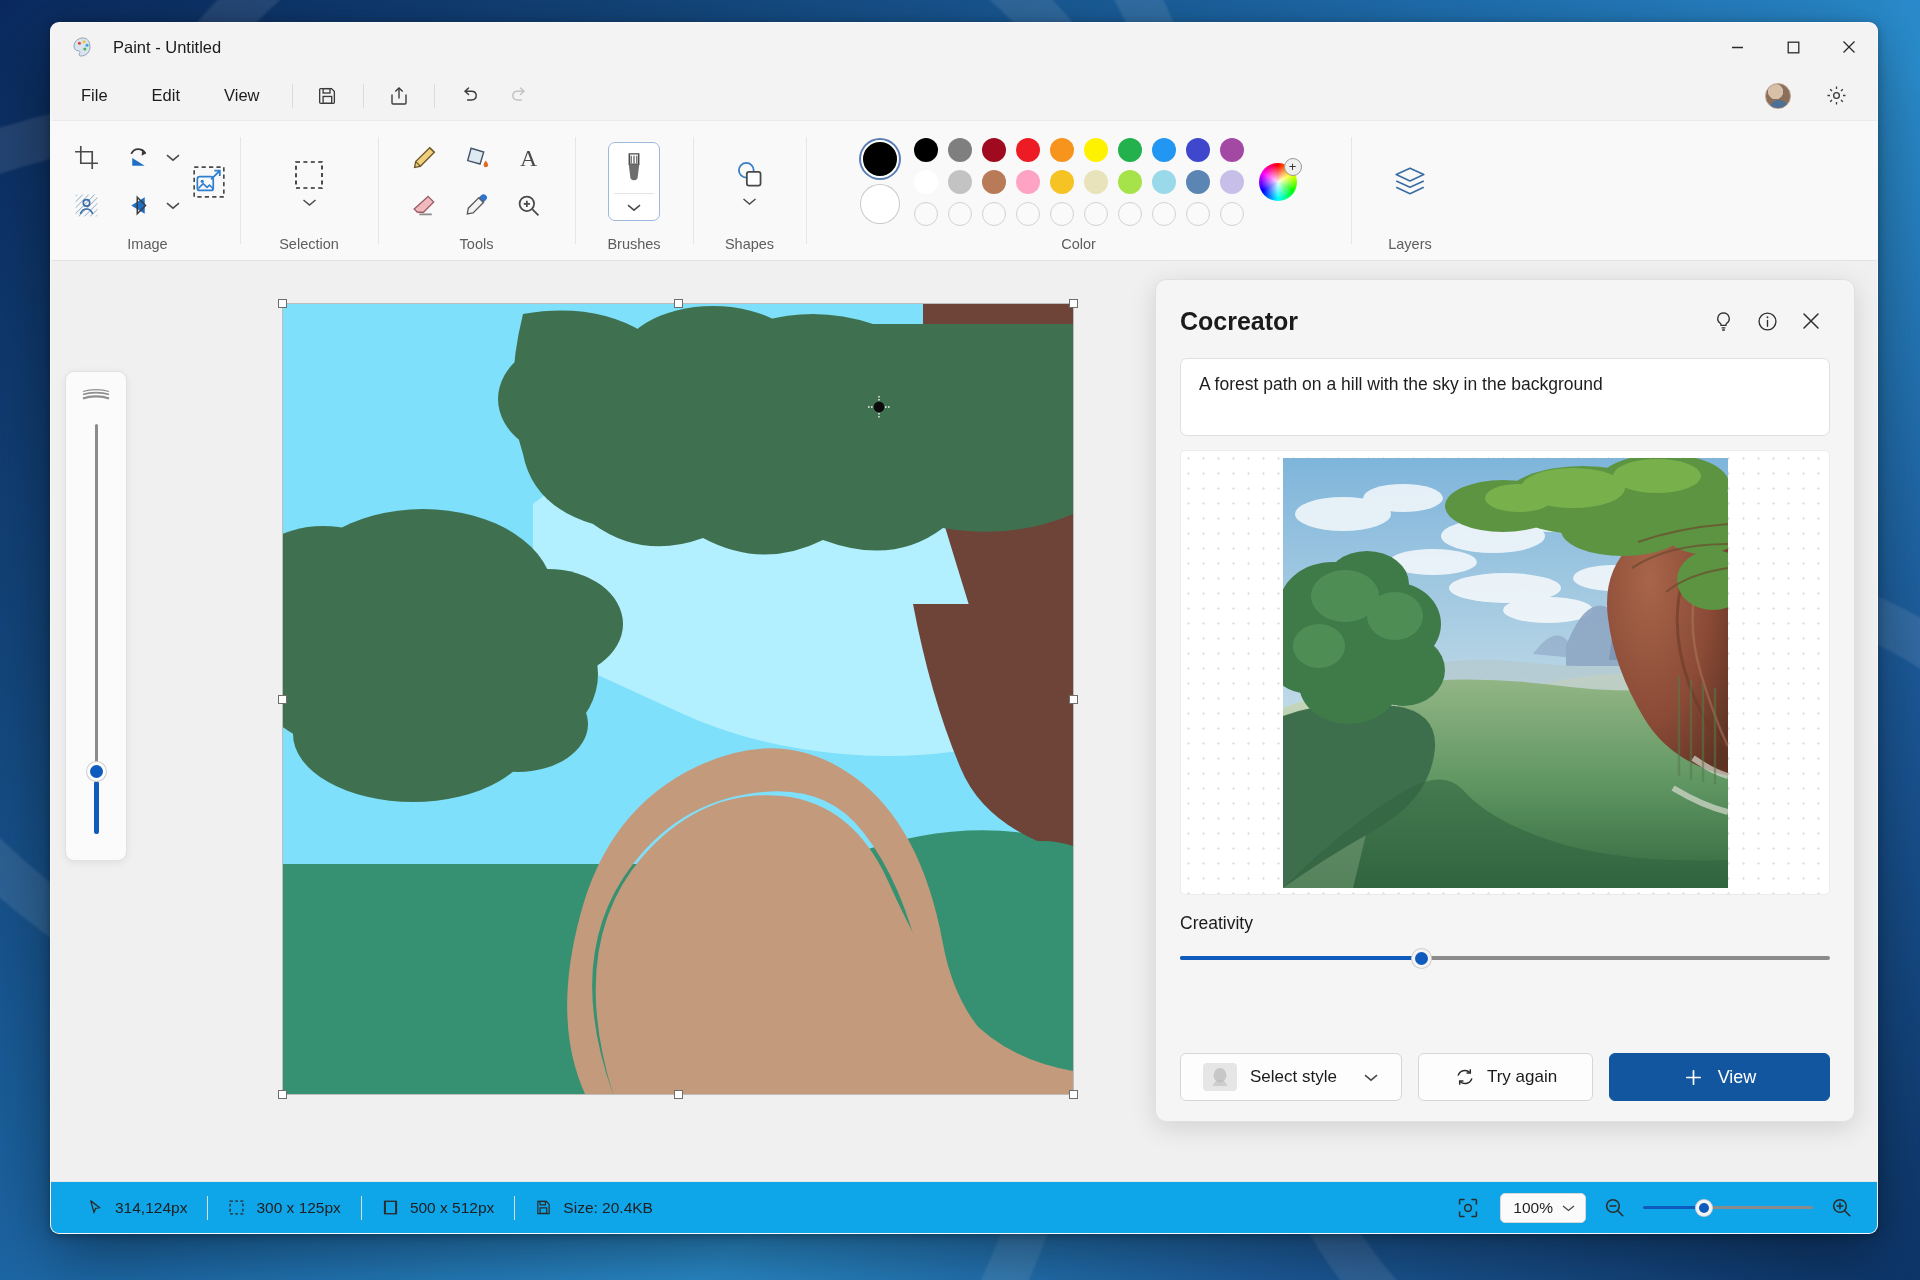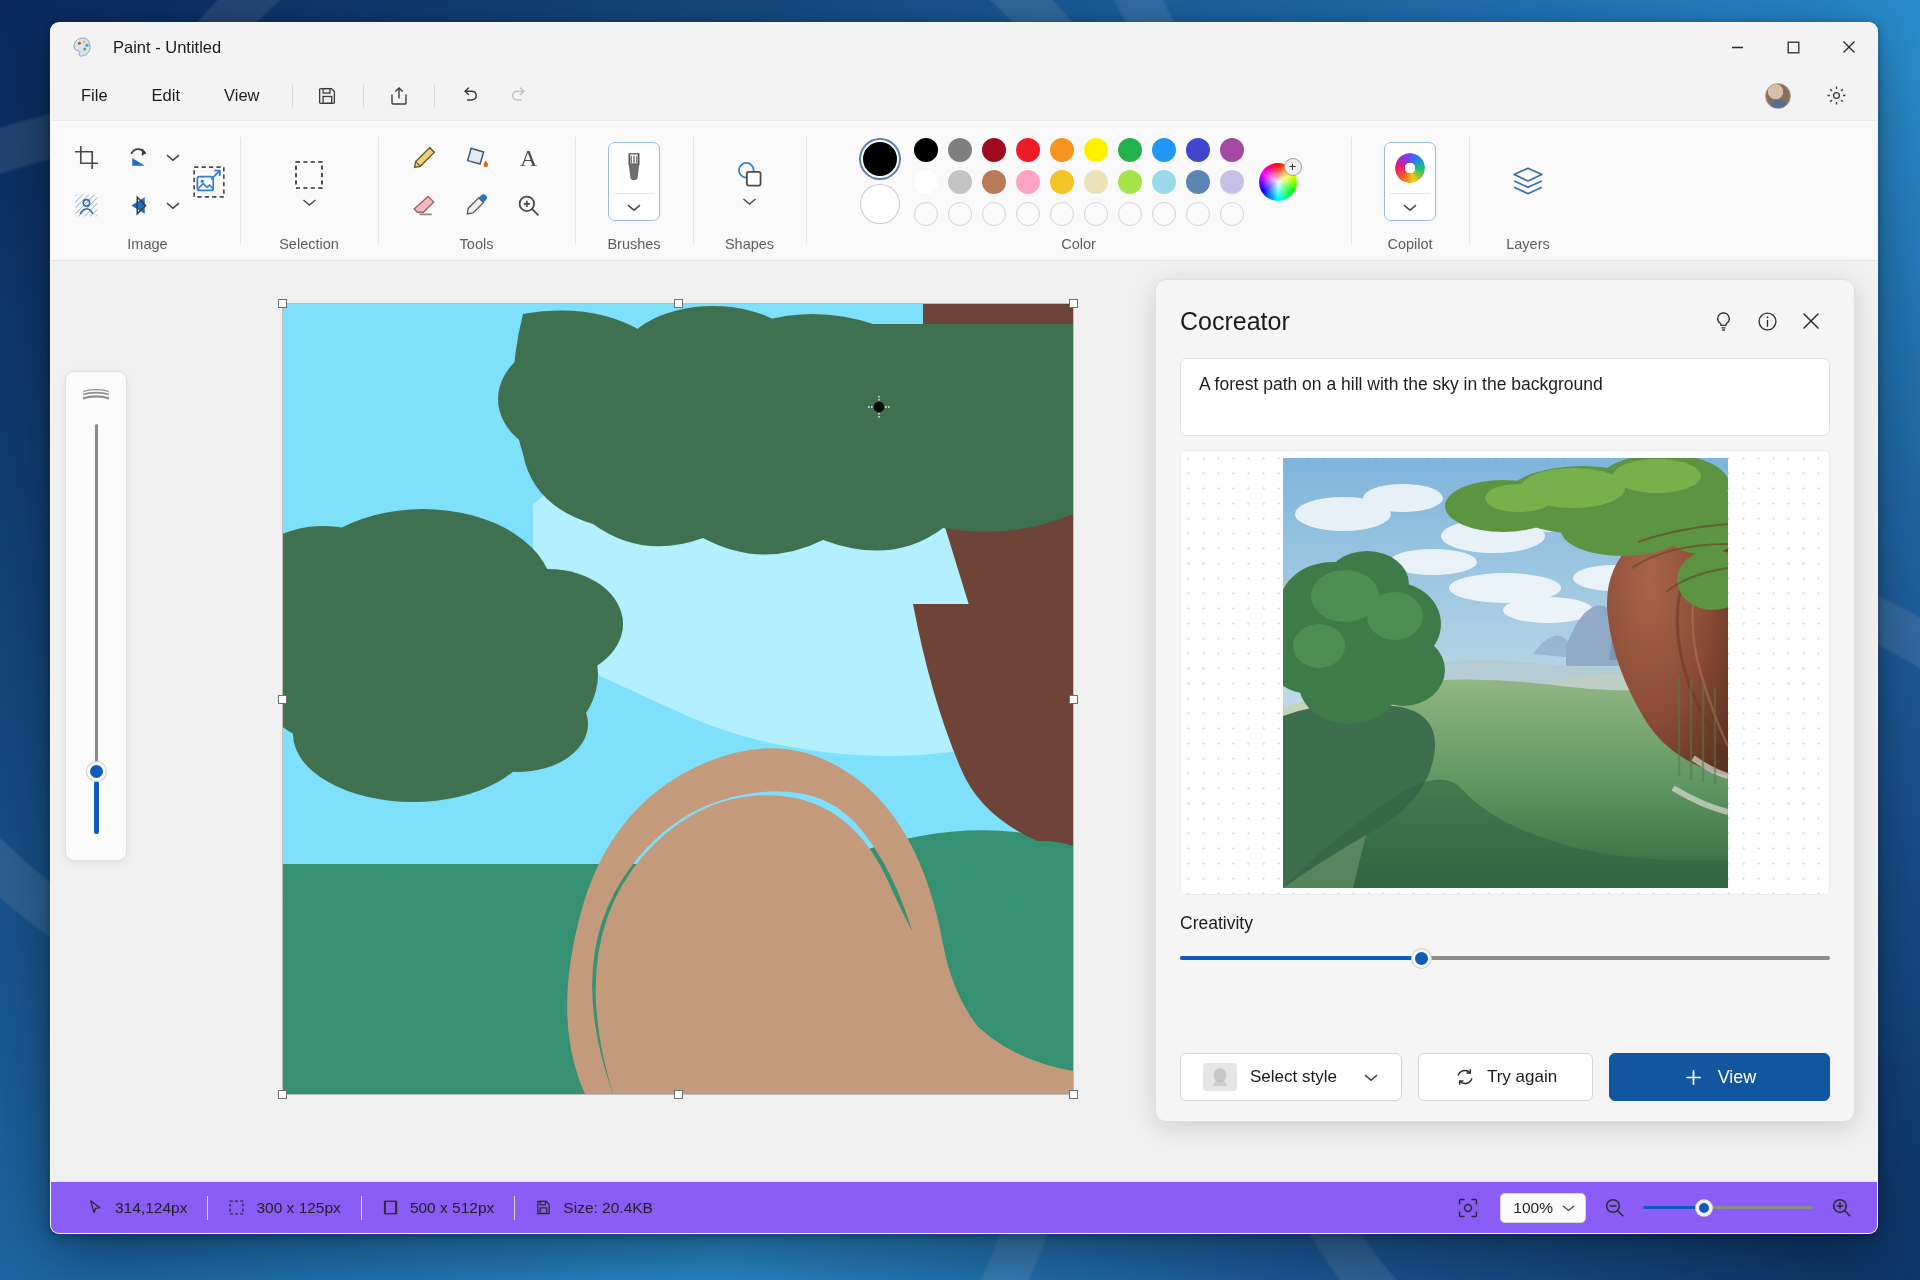--- a/index.html
+++ b/index.html
@@ -168,21 +168,21 @@
 
   
   .cocreator {
     position:absolute; right:22px; top:18px; width:700px; height:843px;
     background:#f5f5f5; border:1px solid #e0e0e0; border-radius:11px;
     box-shadow: 0 6px 26px rgba(0,0,0,0.13);
     padding: 22px 24px 20px;
     display:flex; flex-direction:column;
   }
   .cc-head { display:flex; align-items:center; margin-bottom:18px; }
-  .cc-title { font-size:25px; font-weight:normal; color:#1b1b1b; }
+  .cc-title { font-size:25px; font-weight:bold; color:#1b1b1b; }
   .cc-head-icons { margin-left:auto; display:flex; gap:6px; }
   .cc-ic {
     width:38px; height:38px; border-radius:5px; display:flex; align-items:center; justify-content:center;
     color:#2e2e2e;
   }
   .cc-prompt {
     background:#fff; border:1px solid #e0e0e0; border-radius:7px;
     height:78px; padding:14px 18px; font-size:17.5px; color:#1e1e1e;
     width:100%; resize:none; font-family:"Liberation Sans", sans-serif; line-height:1.35;
     outline:none;
@@ -213,21 +213,21 @@
     width:34px; height:28px; border-radius:4px; background:#e6e6e6;
     display:flex; align-items:center; justify-content:center; color:#b3b3b3;
   }
   .btn.primary {
     background:#11569f; border-color:#11569f; color:#fff; flex:1; font-size:18px; gap:14px;
   }
   .btn.tryagain { flex: 0 0 175px; }
 
   
   .statusbar {
-    height: 52px; flex:0 0 52px; background:#8b5cf6; border-top:1px solid #e6e6e6;
+    height: 52px; flex:0 0 52px; background:#0ea5e9; border-top:1px solid #e6e6e6;
     display:flex; align-items:center; padding: 0 16px; font-size:15.5px; color:#1f1f1f;
   }
   .sb-item { display:flex; align-items:center; gap:11px; padding: 0 20px; height:30px; }
   .sb-sep { width:1px; height:24px; background:#dcdcdc; }
   .sb-right { margin-left:auto; display:flex; align-items:center; gap:13px; padding-right:4px; }
   .zoom-box {
     display:flex; align-items:center; gap:8px; border:1px solid #d8d8d8; background:#fbfbfb;
     border-radius:5px; padding: 5px 9px 5px 12px; font-size:15.5px;
   }
   .zslider { position:relative; width:170px; height:18px; display:flex; align-items:center; }
@@ -527,36 +527,20 @@
             <div class="sw empty"></div>
             <div class="sw empty"></div>
           </div>
         <div class="wheel">
           <div class="wheel-plus">+</div>
         </div>
       </div>
       <div class="rgroup-label">Color</div>
     </div>
 
-    <div class="rgroup" style="width:118px;">
-      <div class="rgrid">
-        <div class="framed">
-          <div class="top">
-              <div class="copilot-logo"></div>
-            </div>
-          <div class="div"></div>
-          <div class="bot">
-            <svg class="chev" width="16" height="11" viewBox="0 0 16 11" fill="none" stroke="#4a4a4a" stroke-width="1.5">
-                <path d="M2 3.2l6 5 6-5"></path>
-              </svg>
-          </div>
-        </div>
-      </div>
-      <div class="rgroup-label">Copilot</div>
-    </div>
 
     <div class="rgroup" style="width:118px;">
       <div class="rgrid">
         <div class="tool-btn" style="width:56px;height:52px;">
           <svg width="36" height="36" viewBox="0 0 34 34" fill="none" stroke="#3b6ea3" stroke-width="1.6" stroke-linejoin="round">
             <path d="M17 4l13 6-13 6-13-6z"></path>
             <path d="M4 16l13 6 13-6"></path>
             <path d="M4 22l13 6 13-6"></path>
           </svg>
         </div>

